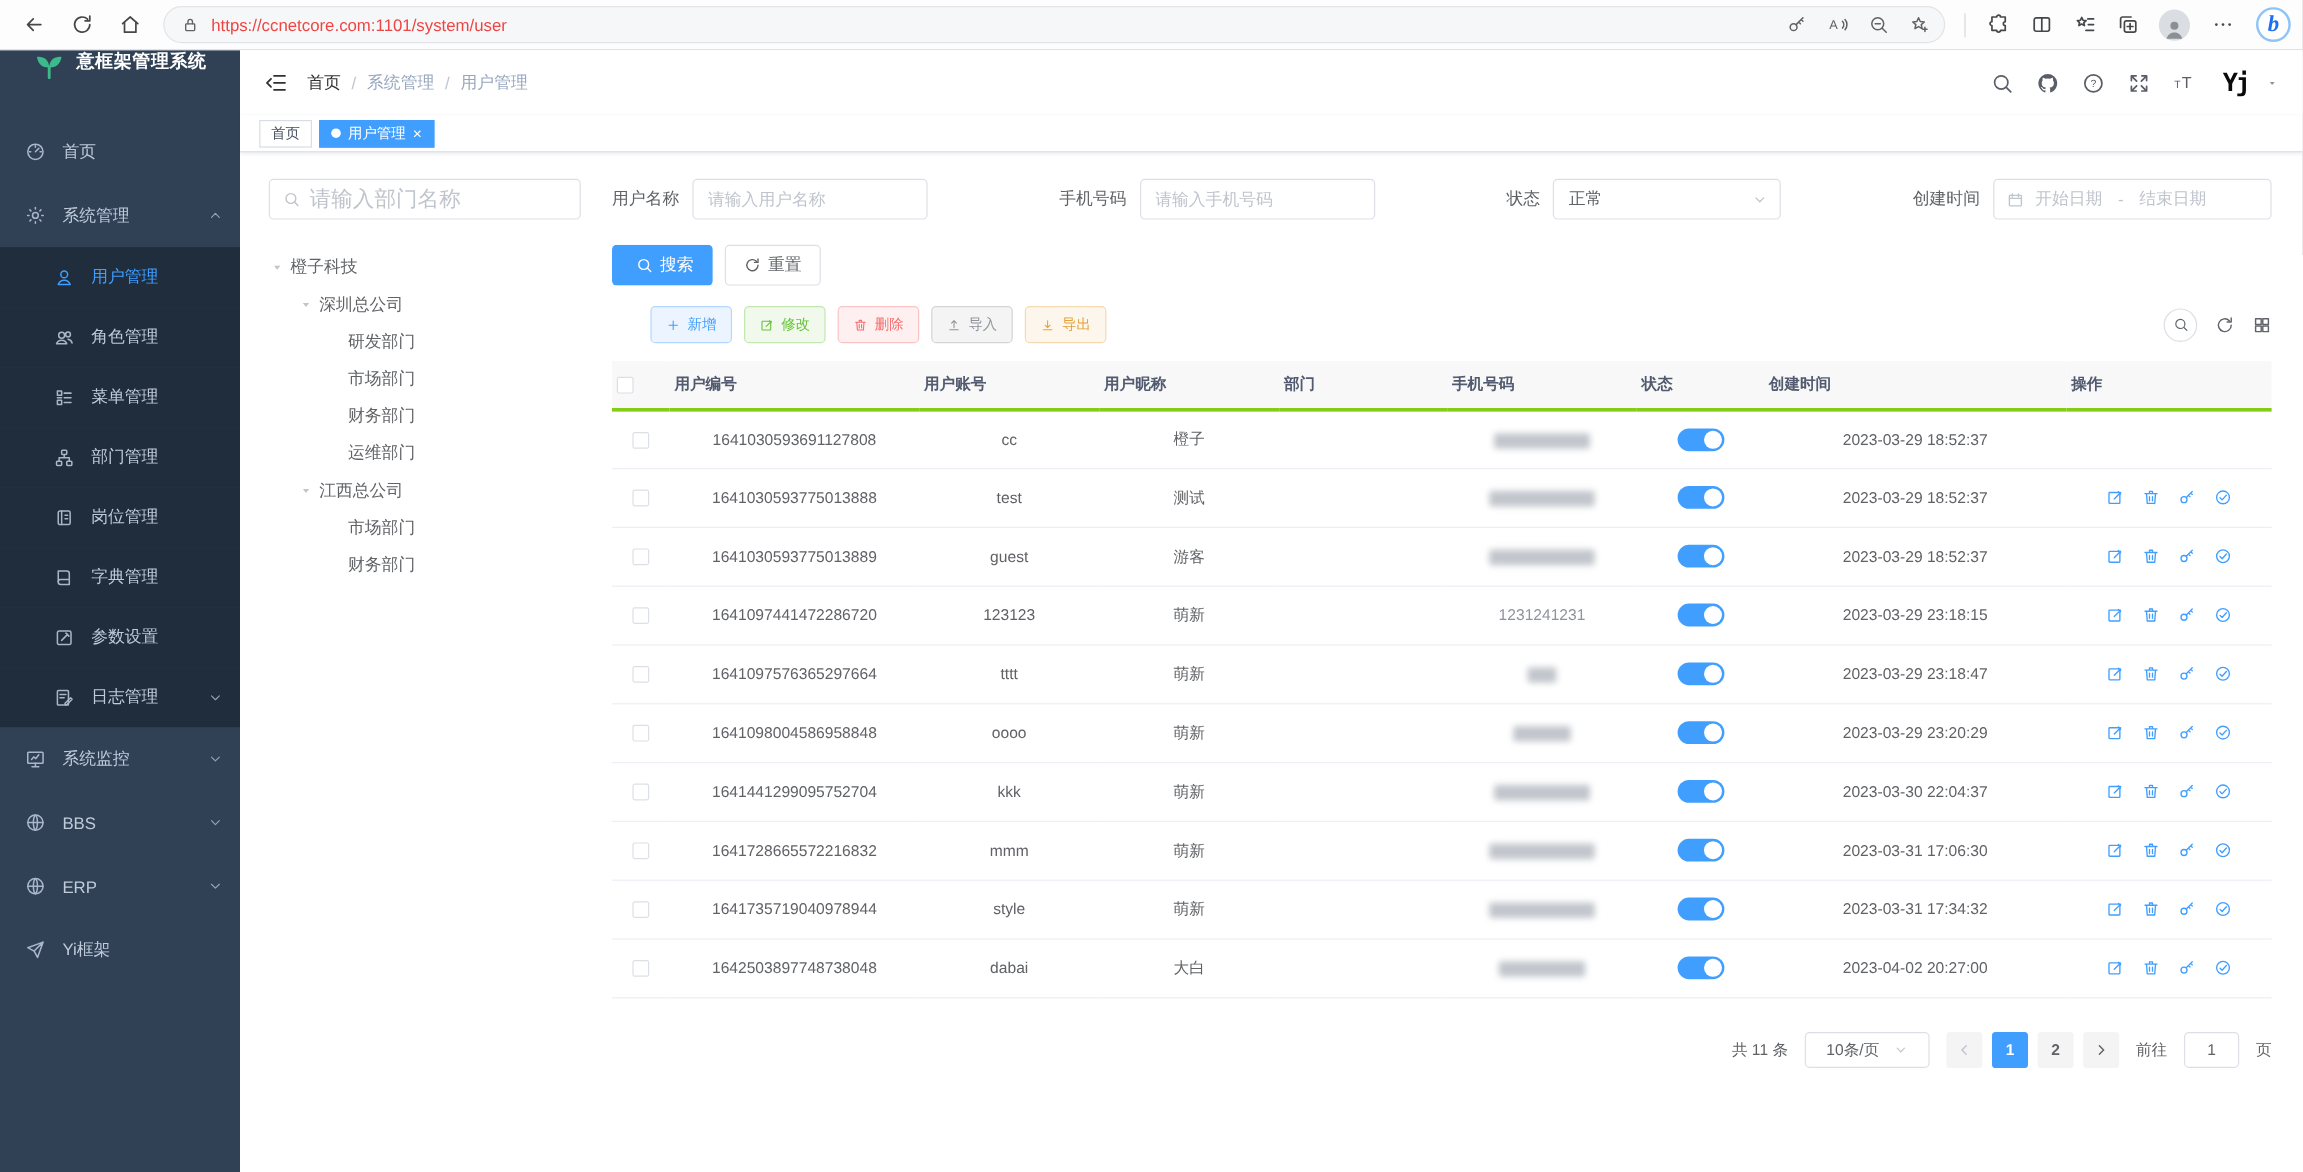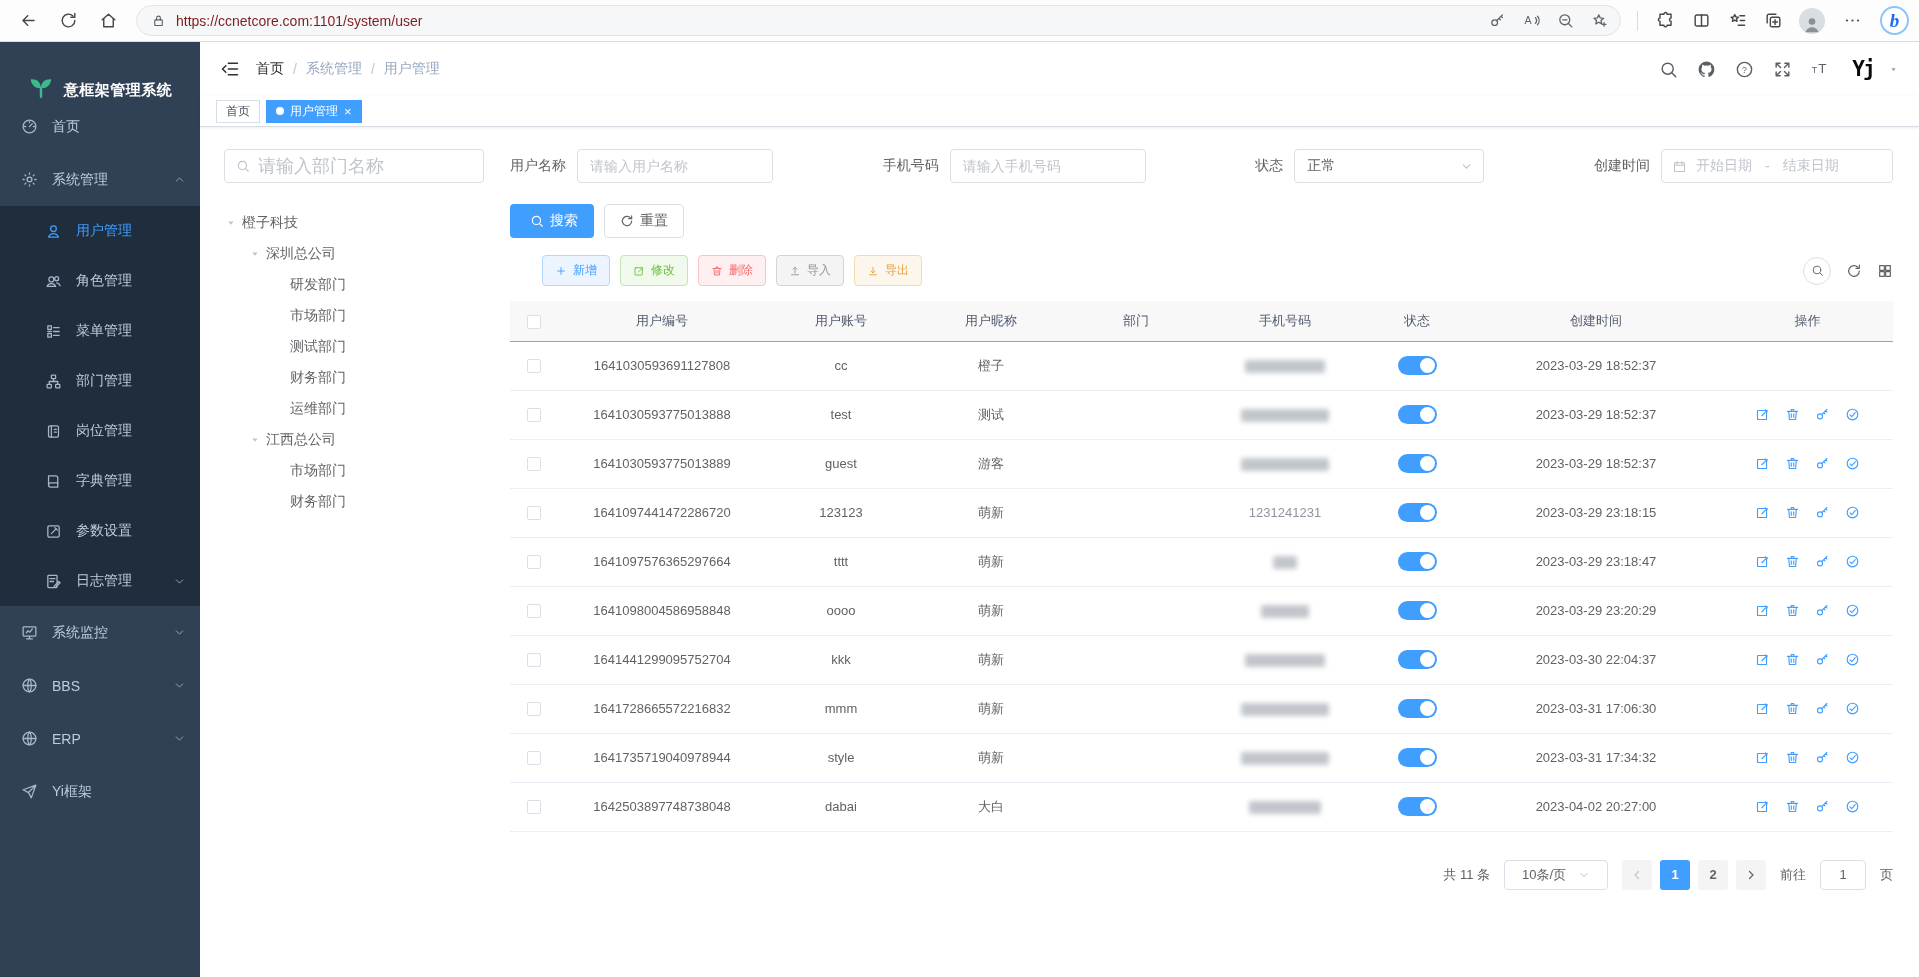--- a/index.html
+++ b/index.html
@@ -6,34 +6,34 @@
   html,body { background:#888; }
   .screen{ width:1919px; height:977px; background:#fff; overflow:hidden; display:flex; flex-direction:column;
            font-family:"Liberation Sans","DejaVu Sans",sans-serif; }
 
   
   .browser{ height:42px; background:#fdfdfd; border-bottom:1px solid #d9dbde; display:flex; align-items:center; padding:0 10px; gap:4px; flex:none; }
   .b-ic{ width:36px; height:32px; display:flex; align-items:center; justify-content:center; color:#454749; border-radius:6px; cursor:pointer; }
   .b-ic svg{ width:19px; height:19px; }
   .url-pill{ flex:1; height:31px; margin:0 6px; background:#f6f7f8; border:1px solid #e1e4e8; border-radius:16px; display:flex; align-items:center; padding:0 6px 0 14px; gap:10px; }
   .url-pill .lock{ color:#5f6368; display:flex; } .url-pill .lock svg{ width:15px; height:15px; }
-  .url-text{ flex:1; font-size:14px; color:#7f1d1d; white-space:nowrap; overflow:hidden; }
+  .url-text{ flex:1; font-size:14px; color:#ef4444; white-space:nowrap; overflow:hidden; }
   .pill-right{ display:flex; align-items:center; gap:4px; }
   .pill-right .b-ic{ width:30px; color:#5f6368; } .pill-right .b-ic svg{ width:17px; height:17px; }
   .b-divider{ width:1px; height:20px; background:#d8dadd; margin:0 6px; }
   .browser-right{ display:flex; align-items:center; gap:2px; }
   .browser-right .b-ic{ width:34px; color:#454749; }
   .b-avatar{ width:26px; height:26px; border-radius:50%; background:#dadde1; color:#8b9095; display:flex; align-items:flex-end; justify-content:center; overflow:hidden; margin:0 5px; }
   .b-avatar svg{ width:20px; height:20px; }
   .bing{ width:29px; height:29px; border-radius:50%; background:#fff; border:2px solid #8ec4f8; color:#1b6ef3; font-weight:700; font-style:italic; font-size:19px; line-height:1; display:flex; align-items:center; justify-content:center; font-family:"Liberation Serif","DejaVu Serif",serif; margin-left:6px; cursor:pointer; }
 
   
   .app{ flex:1; display:flex; min-height:0; }
   .sidebar{ width:200px; flex:none; background:#304156; display:flex; flex-direction:column; overflow:hidden; }
-  .logo{ height:58px; display:flex; align-items:flex-end; justify-content:center; gap:10px; flex:none; }
+  .logo{ height:58px; display:flex; align-items:flex-start; justify-content:center; gap:10px; flex:none; }
   .logo .plant{ color:#3dba8c; display:flex; } .logo .plant svg{ width:26px; height:26px; }
   .logo-title{ color:#fff; font-weight:700; font-size:15px; letter-spacing:.5px; }
   .s-item{ height:53px; display:flex; align-items:center; padding:0 14px 0 20px; font-size:14px; color:#bfcbd9; cursor:pointer; flex:none; }
   .s-item .s-ico{ width:18px; margin-right:14px; color:#a9b6c7; display:flex; justify-content:center; }
   .s-item .s-ico svg{ width:17px; height:17px; }
   .s-item.sub{ background:#1f2d3d; padding-left:44px; height:50px; }
   .s-item.active{ color:#409eff; } .s-item.active .s-ico{ color:#409eff; }
   .s-chev{ margin-left:auto; color:#93a4b7; display:flex; } .s-chev svg{ width:13px; height:13px; }
 
   .main{ flex:1; display:flex; flex-direction:column; min-width:0; background:#fff; }
@@ -90,21 +90,21 @@
   .abtn.edit{ color:#67c23a; background:#f0f9eb; border-color:#c2e7b0; }
   .abtn.delete{ color:#f56c6c; background:#fef0f0; border-color:#fbc4c4; }
   .abtn.import{ color:#909399; background:#f4f4f5; border-color:#d3d4d6; }
   .abtn.export{ color:#e6a23c; background:#fdf6ec; border-color:#f5dab1; }
   .tool-icons{ margin-left:auto; display:flex; align-items:center; gap:15px; color:#5f6368; }
   .tool-ic{ display:flex; cursor:pointer; } .tool-ic svg{ width:16px; height:16px; }
   .tool-ic.circled{ width:28px; height:28px; border:1px solid #dcdfe6; border-radius:50%; align-items:center; justify-content:center; }
   .tool-ic.circled svg{ width:13px; height:13px; }
 
   table{ margin-top:15px; width:100%; border-collapse:collapse; font-size:13px; color:#606266; table-layout:fixed; }
-  thead th{ background:#f8f8f9; color:#515a6e; font-weight:400; height:40px; border-bottom:1px solid #84cc16; padding:0 4px; text-align:center; white-space:nowrap; }
+  thead th{ background:#f8f8f9; color:#515a6e; font-weight:700; height:40px; border-bottom:3px solid #84cc16; padding:0 4px; text-align:left; white-space:nowrap; }
   tbody td{ height:49px; border-bottom:1px solid #ebeef5; text-align:center; padding:0 4px; white-space:nowrap; overflow:hidden; }
   .cb{ width:14px; height:14px; border:1px solid #dcdfe6; border-radius:2px; background:#fff; display:inline-block; vertical-align:middle; cursor:pointer; }
   .toggle{ width:39px; height:19px; border-radius:10px; background:#409eff; position:relative; display:inline-block; vertical-align:middle; cursor:pointer; }
   .toggle::after{ content:""; position:absolute; right:2px; top:2px; width:15px; height:15px; background:#fff; border-radius:50%; }
   .mask{ display:inline-block; height:13px; border-radius:2px; background:#c2c6cc; filter:blur(2.5px); vertical-align:middle; }
   .phone-semi{ color:#8f949c; filter:blur(0.6px); }
   .ops{ display:flex; gap:15px; justify-content:center; align-items:center; color:#409eff; }
   .op{ display:flex; cursor:pointer; } .op svg{ width:15px; height:15px; }
 
   .pager{ margin-top:28px; display:flex; justify-content:flex-end; align-items:center; gap:14px; font-size:13px; color:#606266; padding-bottom:26px; }
@@ -497,24 +497,20 @@
   <div class="t-node" style="padding-left:48px">
     <span class="t-sp"></span>
     <span>研发部门</span>
   </div>
   <div class="t-node" style="padding-left:48px">
     <span class="t-sp"></span>
     <span>市场部门</span>
   </div>
   <div class="t-node" style="padding-left:48px">
     <span class="t-sp"></span>
-    <span>测试部门</span>
-  </div>
-  <div class="t-node" style="padding-left:48px">
-    <span class="t-sp"></span>
     <span>财务部门</span>
   </div>
   <div class="t-node" style="padding-left:48px">
     <span class="t-sp"></span>
     <span>运维部门</span>
   </div>
   <div class="t-node" style="padding-left:24px">
     <span class="t-caret">
                   <svg viewBox="0 0 24 24" fill="none" stroke="currentColor" stroke-width="1.8" stroke-linecap="round" stroke-linejoin="round">
                     <path d="M7.5 9.5l4.5 5.5 4.5-5.5z" fill="currentColor" stroke="none"></path>

